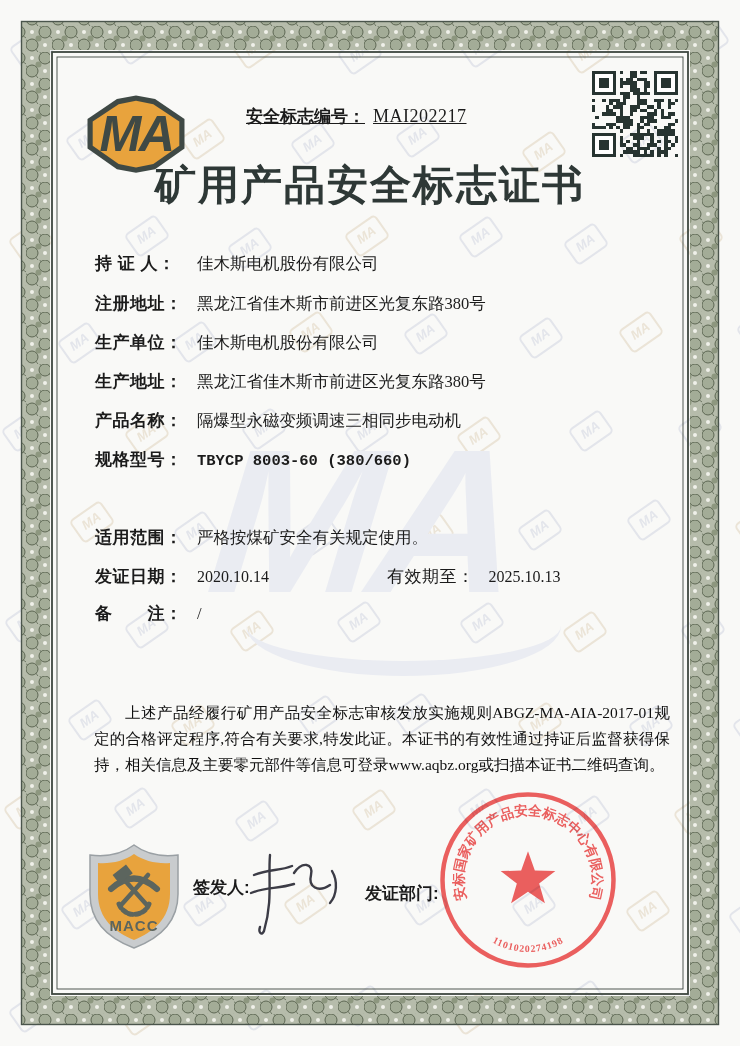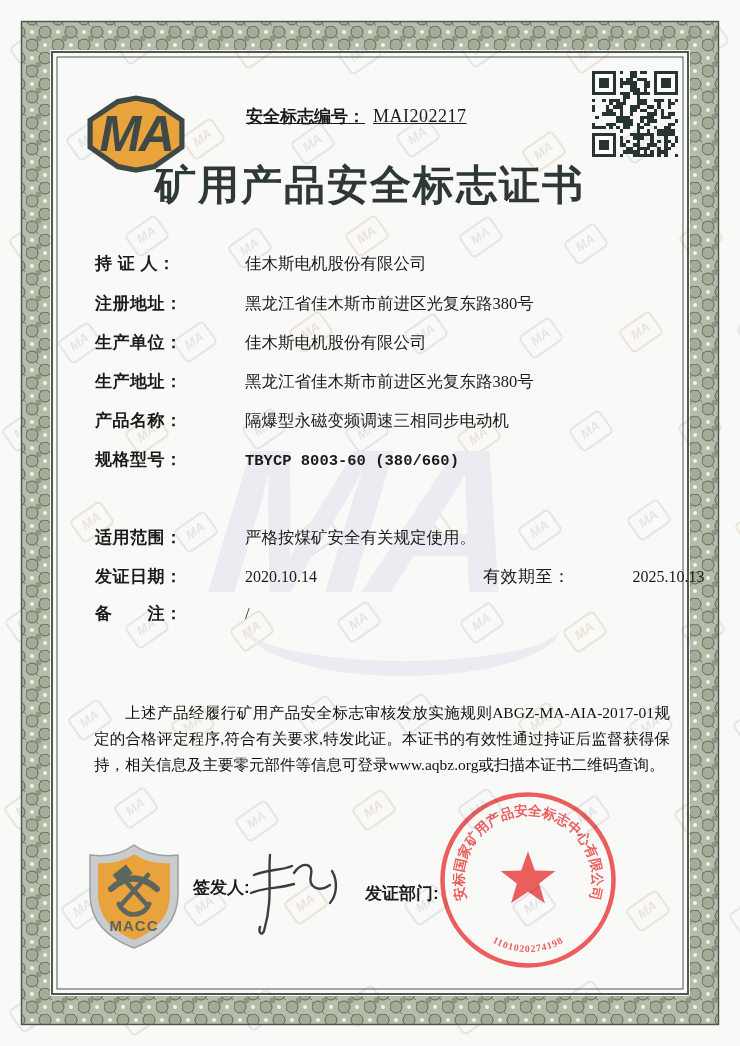--- a/index.html
+++ b/index.html
@@ -15,21 +15,21 @@
   .bigwm{position:absolute;left:212px;top:418px;width:400px;height:255px;pointer-events:none;}
   .bigwm .letters{font:italic 900 205px/205px "Liberation Sans",sans-serif;color:#eaecf2;
         letter-spacing:-10px;transform:skewX(-6deg);}
   .bigwm .arc{position:absolute;left:34px;top:158px;width:315px;height:85px;
         border-bottom:15px solid #eaecf2;border-radius:50%;}
   
   .certno{position:absolute;left:246px;top:105px;font-size:17px;font-weight:700;text-decoration:underline;}
   .certno .val{font-family:"Liberation Serif",serif;font-weight:400;font-size:18px;margin-left:8px;letter-spacing:.5px;}
   .title{position:absolute;left:98px;top:158px;width:544px;text-align:center;
          font-family:"Liberation Serif",serif;font-weight:700;font-size:41px;color:#2e3836;letter-spacing:2px;}
-  .frow{position:absolute;left:95px;display:flex;align-items:baseline;gap:48px;}
+  .frow{position:absolute;left:95px;display:flex;align-items:baseline;}
   .frow .lbl{font-weight:700;font-size:17px;min-width:88px;white-space:nowrap;letter-spacing:.5px;}
   .frow .val{font-family:"Liberation Serif",serif;font-size:16.5px;margin-left:14px;white-space:nowrap;}
   .frow .val.mono{font-family:"Liberation Mono",monospace;font-size:15.5px;font-weight:600;}
   .frow .val.times{font-family:"Liberation Serif",serif;font-size:16px;}
   .frow .lbl.wide{min-width:0;}
   .expiry-lbl{font-weight:400;font-size:17px;margin-left:118px;letter-spacing:.5px;}
   .statement{position:absolute;left:94px;top:700px;width:576px;text-align:justify;
              font-family:"Liberation Serif",serif;font-size:15.5px;line-height:26px;text-indent:2em;color:#101010;}
   .signer{position:absolute;left:193px;top:876px;font-weight:700;font-size:17px;}
   .dept{position:absolute;left:365px;top:882px;font-weight:700;font-size:17px;text-align:center;}

